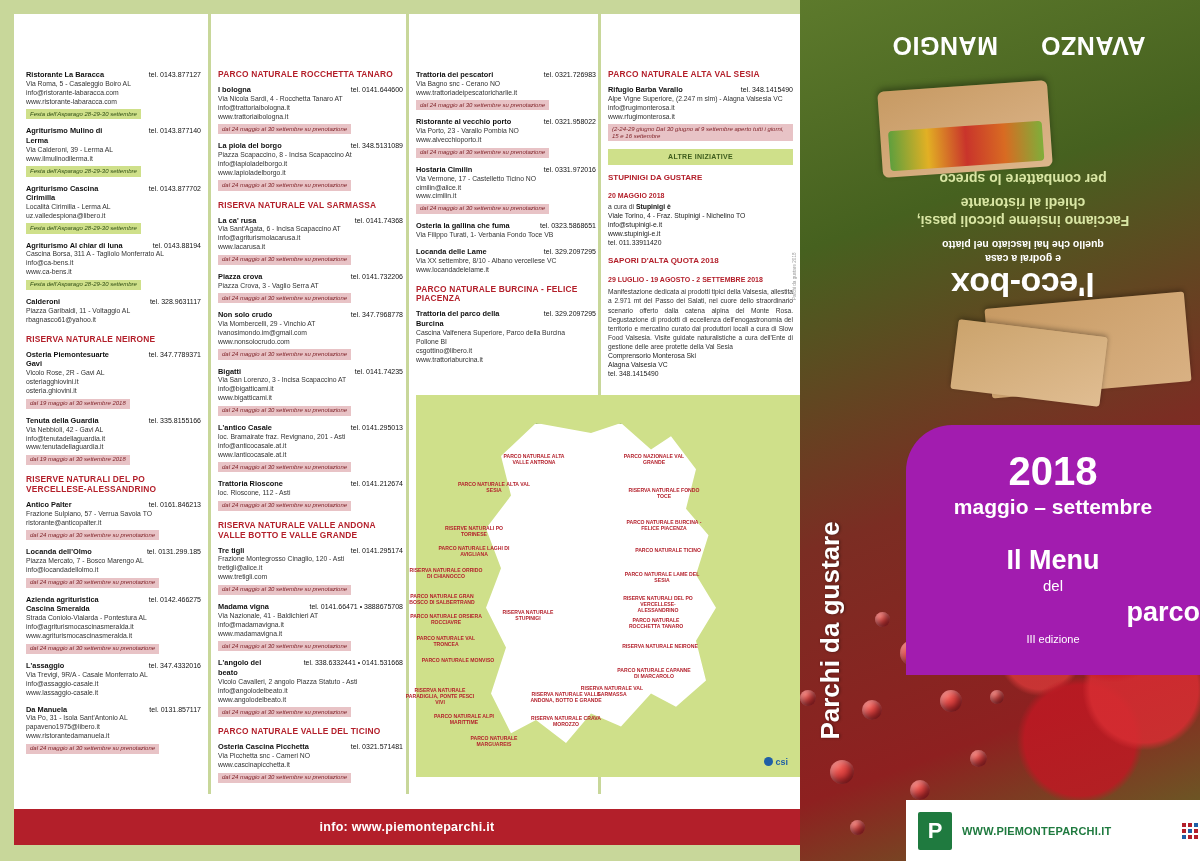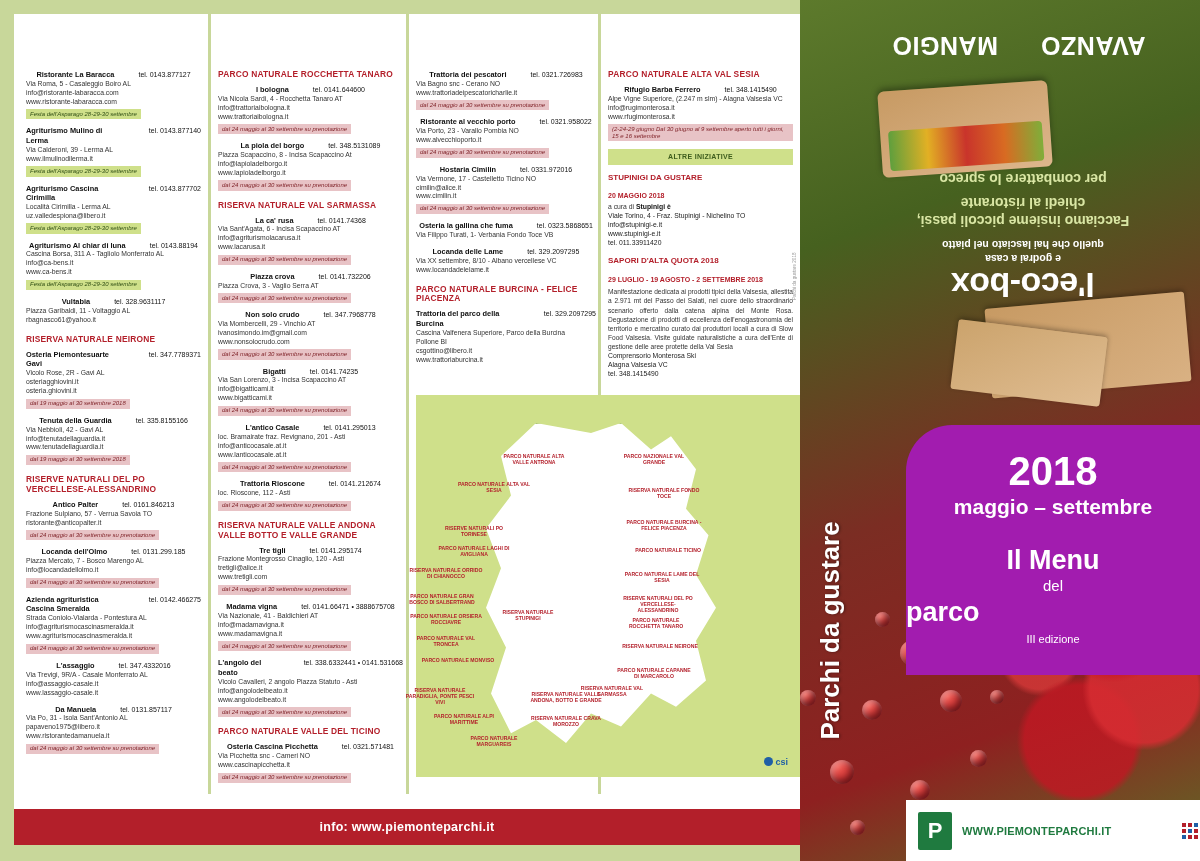--- a/index.html
+++ b/index.html
@@ -35,21 +35,21 @@
   .col3{left:416px;width:180px;}
   .col4{left:608px;width:185px;}
 
   .sect-title{
     color:#b31f2a;font-weight:bold;font-size:8.4px;letter-spacing:.2px;
     margin:10px 0 5px 0;text-transform:uppercase;line-height:1.18;
   }
   .sect-title.first{margin-top:0;}
 
   .entry{margin-bottom:7px;}
-  .entry .nm{font-weight:bold;color:#111;font-size:7.4px;display:flex;justify-content:center;gap:24px;}
+  .entry .nm{font-weight:bold;color:#111;font-size:7.4px;display:flex;justify-content:space-between;gap:24px;}
   .entry .nm .tel{font-weight:normal;white-space:nowrap;font-size:7px;}
   .entry .ln{color:#333;font-size:6.8px;}
   .note{
     display:inline-block;background:#cfe08a;color:#2f4d14;font-size:6px;
     font-style:italic;padding:1.5px 4px;margin-top:2.5px;line-height:1.2;
   }
   .note.red{background:#e8c3c6;color:#7d1f25;}
 
   .subbanner{
     background:#cfe08a;color:#3d5c1c;font-size:7px;font-weight:bold;
@@ -144,21 +144,21 @@
 
   
   .cover-card{
     position:absolute;left:906px;top:425px;width:294px;height:250px;
     background:#a21caf;border-top-left-radius:46px;
   }
   .cover-year{position:absolute;left:0;top:24px;width:294px;text-align:center;color:#fff;font-size:40px;font-weight:bold;}
   .cover-range{position:absolute;left:0;top:70px;width:294px;text-align:center;color:#fff;font-size:21px;font-weight:bold;}
   .cover-menu{position:absolute;left:0;top:120px;width:294px;text-align:center;color:#fff;font-size:27px;font-weight:bold;}
   .cover-del{position:absolute;left:0;top:152px;width:294px;text-align:center;color:#fff;font-size:15px;}
-  .cover-parco{position:absolute;left:0;top:172px;width:294px;text-align:left;color:#fff;font-size:27px;font-weight:bold;}
+  .cover-parco{position:absolute;left:0;top:172px;width:294px;text-align:right;color:#fff;font-size:27px;font-weight:bold;}
   .cover-ed{position:absolute;left:0;top:208px;width:294px;text-align:center;color:#fff;font-size:11px;}
 
   
   .bottom-bar{
     position:absolute;left:906px;top:800px;width:294px;height:61px;background:#ffffff;
     display:flex;align-items:center;gap:10px;padding-left:12px;
   }
   .p-badge{
     width:34px;height:38px;background:#1f7a3f;color:#fff;font-weight:bold;font-size:22px;
     display:flex;align-items:center;justify-content:center;border-radius:2px;
@@ -198,21 +198,21 @@
         <div class="entry"><div class="nm">
             <span>Agriturismo Cascina Cirimilla</span>
             <span class="tel">tel. 0143.877702</span>
           </div><div class="ln">Località Cirimilla - Lerma AL</div><div class="ln">uz.valledespiona@libero.it</div><div class="note">Festa dell'Asparago 28-29-30 settembre</div></div>
         <div class="entry"><div class="nm">
             <span>Agriturismo Al chiar di luna</span>
             <span class="tel">tel. 0143.88194</span>
           </div><div class="ln">Cascina Borsa, 311 A - Tagliolo Monferrato AL</div><div class="ln">info@ca-bens.it</div><div class="ln">www.ca-bens.it</div><div class="note">Festa dell'Asparago 28-29-30 settembre</div></div>
         <div class="entry">
           <div class="nm">
-            <span>Vultabia</span>
+            <span>Calderoni</span>
             <span class="tel">tel. 328.9631117</span>
           </div>
           <div class="ln">Piazza Garibaldi, 11 - Voltaggio AL</div>
           <div class="ln">rbagnasco61@yahoo.it</div>
         </div>
         <div class="sect-title">RISERVA NATURALE NEIRONE</div>
         <div class="entry"><div class="nm">
             <span>Osteria Piemontesuarte Gavi</span>
             <span class="tel">tel. 347.7789371</span>
           </div><div class="ln">Vicolo Rose, 2R - Gavi AL</div><div class="ln">osteriagghiovini.it</div><div class="ln">osteria.ghiovini.it</div><div class="note red">dal 19 maggio al 30 settembre 2018</div></div>
@@ -338,21 +338,21 @@
           <div class="ln">Cascina Valfenera Superiore, Parco della Burcina</div>
           <div class="ln">Pollone BI</div>
           <div class="ln">csgottino@libero.it</div>
           <div class="ln">www.trattoriaburcina.it</div>
         </div>
       </div>
     <div class="col col4" id="col4">
       <div id="col4-entries">
           <div class="sect-title first">PARCO NATURALE ALTA VAL SESIA</div>
           <div class="entry"><div class="nm">
-              <span>Rifugio Barba Ferrero</span>
+              <span>Rifugio Barba Varallo</span>
               <span class="tel">tel. 348.1415490</span>
             </div><div class="ln">Alpe Vigne Superiore, (2.247 m slm) - Alagna Valsesia VC</div><div class="ln">info@rugimonterosa.it</div><div class="ln">www.rfugimonterosa.it</div><div class="note red">(2-24-29 giugno Dal 30 giugno al 9 settembre aperto tutti i giorni, 15 e 16 settembre</div></div>
         </div>
       <div class="subbanner">ALTRE INIZIATIVE</div>
       <div id="altre-list">
           <div class="red-head">STUPINIGI DA GUSTARE</div>
           <div class="red-head" style="font-size: 7px;">20 MAGGIO 2018</div>
           <div class="curator"><span>a cura di</span><b> Stupinigi è</b></div>
           <div class="ln" style="font-size: 6.8px;">Viale Torino, 4 - Fraz. Stupinigi - Nichelino TO</div>
           <div class="ln" style="font-size: 6.8px;">info@stupinigi-e.it</div>

